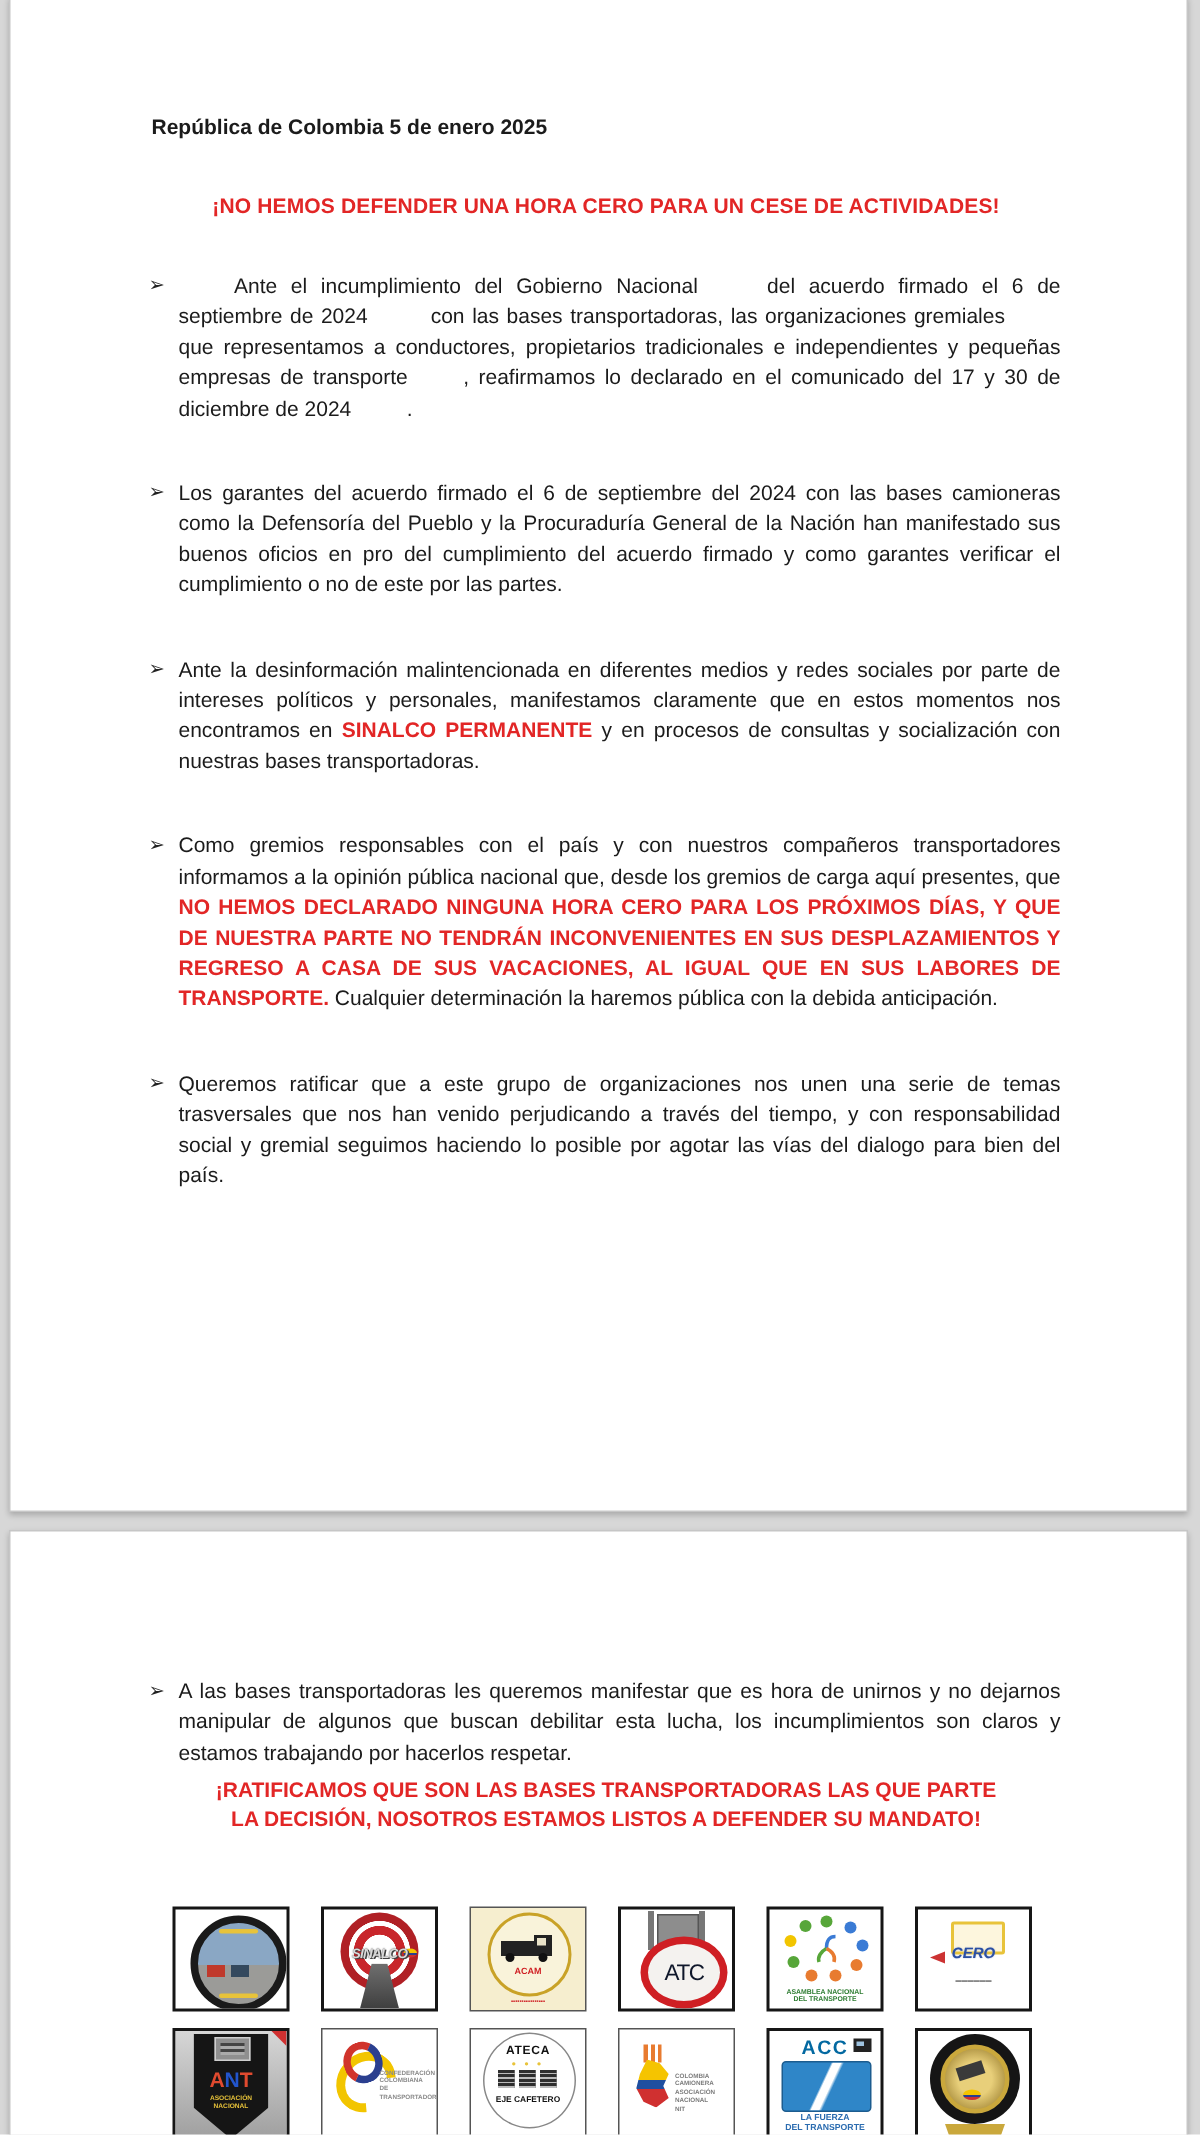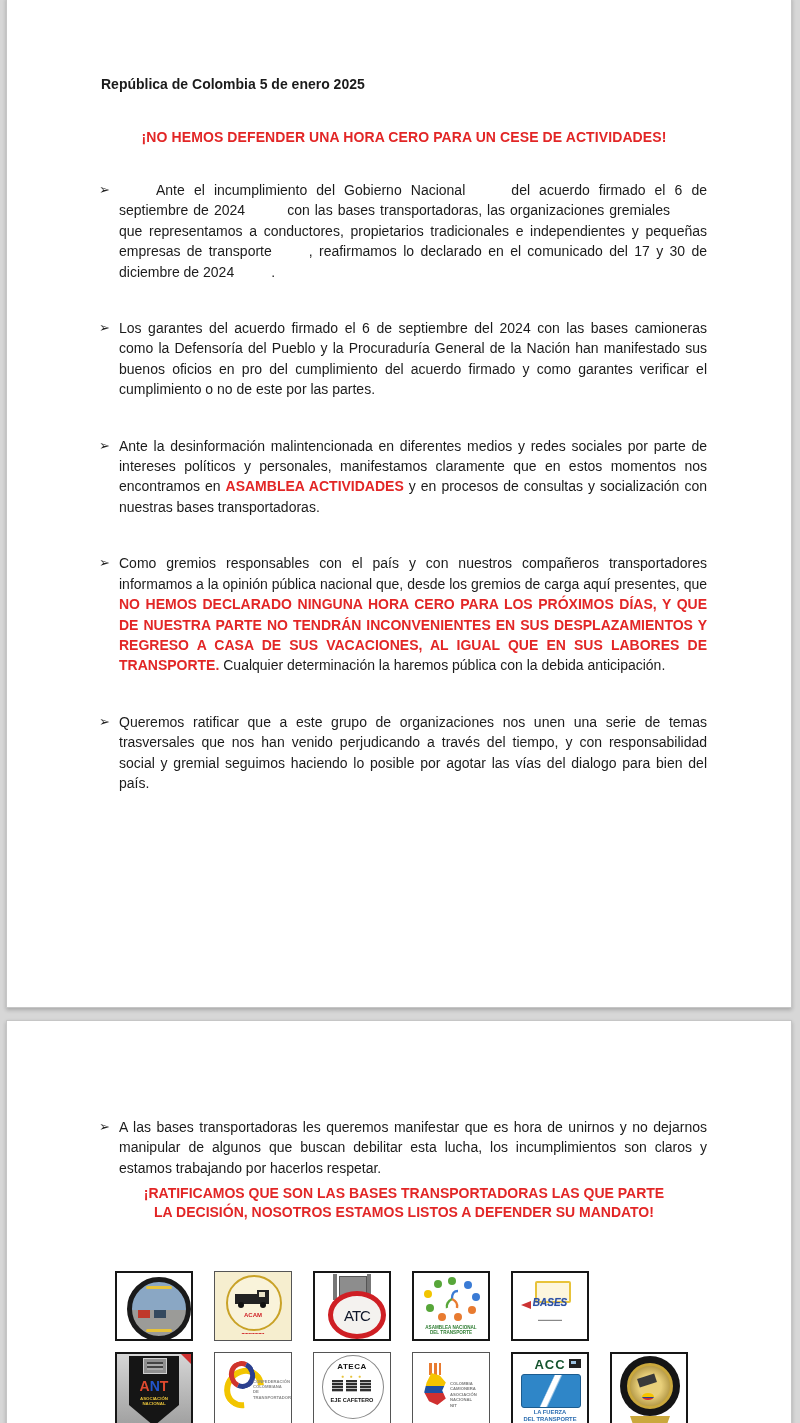--- a/index.html
+++ b/index.html
@@ -143,21 +143,21 @@
   
   .colmap{position:absolute;left:10px;top:20px;width:24px;height:32px;
     background:linear-gradient(180deg,#f5c400 0 42%,#1f4fa0 42% 62%,#d03030 62% 100%);
     clip-path:polygon(35% 0,70% 8%,95% 30%,80% 55%,95% 80%,60% 100%,25% 88%,5% 60%,15% 30%);}
   .colbars{position:absolute;left:16px;top:10px;width:12px;height:12px;
     background:repeating-linear-gradient(90deg,#e87b30 0 3px,#fff 3px 5px);}
   .col-caption{position:absolute;right:3px;top:28px;width:36px;
     font-size:4.2px;color:#7c7c7c;line-height:5.4px;font-weight:bold;}
   
   .acc-head{position:absolute;left:0;right:0;top:3px;text-align:center;
-    font-size:13px;font-weight:900;color:#14532d;letter-spacing:1px;}
+    font-size:13px;font-weight:900;color:#0369a1;letter-spacing:1px;}
   .acc-cam{position:absolute;right:6px;top:5px;width:12px;height:9px;background:#222;}
   .acc-cam::after{content:"";position:absolute;left:2px;top:2px;width:5px;height:3px;background:#9fc3e0;}
   .acc-panel{position:absolute;left:8px;top:20px;width:58px;height:32px;border-radius:3px;
     background:#2f86c8;overflow:hidden;border:1px solid #1c5c8f;}
   .acc-slash{position:absolute;inset:0;
     background:linear-gradient(115deg,transparent 44%,#fff 46% 53%,transparent 56%);}
   .acc-foot{position:absolute;left:0;right:0;top:55px;text-align:center;
     font-size:5.8px;font-weight:bold;color:#2b6cb0;line-height:7px;}
   
   .fc-circle{position:absolute;left:8px;top:2px;width:60px;height:60px;border-radius:50%;
@@ -173,21 +173,21 @@
 </style>
 </head>
 <body>
 
 <div class="page" id="page1">
   <div class="content date-line" style="position:absolute;">República de Colombia 5 de enero 2025</div>
   <div class="content headline-red" style="position:absolute;">¡NO HEMOS DEFENDER UNA HORA CERO PARA UN CESE DE ACTIVIDADES!</div>
   <ul class="content bullets" style="position:absolute;">
       <li><span class="seg-n">Ante el </span><span class="seg-b">incumplimiento del Gobierno Nacional</span><span class="seg-n"> del acuerdo firmado el </span><span class="seg-b">6 de septiembre de 2024</span><span class="seg-n"> con las bases transportadoras, las </span><span class="seg-b">organizaciones gremiales</span><span class="seg-n"> que representamos a </span><span class="seg-b">conductores, propietarios tradicionales e independientes y pequeñas empresas de transporte</span><span class="seg-n">, reafirmamos lo declarado en el comunicado del </span><span class="seg-b">17 y 30 de diciembre de 2024</span><span class="seg-n">.</span></li>
       <li><span class="seg-b">Los garantes del acuerdo firmado el 6 de septiembre del 2024 con las bases camioneras como la Defensoría del Pueblo y la Procuraduría General de la Nación han manifestado sus buenos oficios en pro del cumplimiento del acuerdo firmado y como garantes verificar el cumplimiento o no de este por las partes.</span></li>
-      <li><span class="seg-b">Ante la desinformación malintencionada en diferentes medios y redes sociales por parte de intereses políticos y personales, manifestamos claramente que en estos momentos nos encontramos en </span><span class="seg-rb">ASAMBLEA ACTIVIDADES</span><span class="seg-b"> y en procesos de consultas y socialización con nuestras bases transportadoras.</span></li>
+      <li><span class="seg-b">Ante la desinformación malintencionada en diferentes medios y redes sociales por parte de intereses políticos y personales, manifestamos claramente que en estos momentos nos encontramos en </span><span class="seg-rb">SINALCO PERMANENTE</span><span class="seg-b"> y en procesos de consultas y socialización con nuestras bases transportadoras.</span></li>
       <li><span class="seg-b">Como gremios responsables con el país y con nuestros compañeros transportadores informamos a la opinión pública nacional que, desde los gremios de carga aquí presentes, que </span><span class="seg-rb">NO HEMOS DECLARADO NINGUNA HORA CERO PARA LOS PRÓXIMOS DÍAS, Y QUE DE NUESTRA PARTE NO TENDRÁN INCONVENIENTES EN SUS DESPLAZAMIENTOS Y REGRESO A CASA DE SUS VACACIONES, AL IGUAL QUE EN SUS LABORES DE TRANSPORTE.</span><span class="seg-b"> Cualquier determinación la haremos pública con la debida anticipación.</span></li>
       <li><span class="seg-b">Queremos ratificar que a este grupo de organizaciones nos unen una serie de temas trasversales que nos han venido perjudicando a través del tiempo, y con responsabilidad social y gremial seguimos haciendo lo posible por agotar las vías del dialogo para bien del país.</span></li>
     </ul>
 </div>
 
 <div class="page" id="page2">
   <ul class="content bullets" style="position:absolute;">
       <li><span class="seg-b">A las bases transportadoras les queremos manifestar que es hora de unirnos y no dejarnos manipular de algunos que buscan debilitar esta lucha, los incumplimientos son claros y estamos trabajando por hacerlos respetar.</span></li>
     </ul>
   <div class="content headline2" style="position:absolute;">
@@ -196,20 +196,26 @@
   </div>
 
   <div class="logo-row" id="logo-row-1">
     <div class="logo-box">
       <div class="badge-ring">
         <div class="badge-arc" style="top:4px;"></div>
         <div class="badge-truck" style="left:6px;background:#c0392b;"></div>
         <div class="badge-truck" style="left:22px;background:#34495e;"></div>
         <div class="badge-arc" style="bottom:4px;"></div>
       </div>
+    </div>
+    <div class="logo-box">
+      <div class="sinalco-circle"></div>
+      <div class="sinalco-road"></div>
+      <div class="sinalco-flag"></div>
+      <div class="sinalco-text">SINALCO</div>
     </div>
     <div class="logo-box thin">
       <div class="acam-bg"></div>
       <div class="acam-circle"></div>
       <svg width="40" height="20" style="position:absolute;left:18px;top:16px;">
         <rect x="2" y="6" width="22" height="10" fill="#222"></rect>
         <rect x="24" y="2" width="12" height="14" fill="#222"></rect>
         <rect x="26" y="4" width="6" height="5" fill="#e9e2c8"></rect>
         <circle cx="8" cy="17" r="3" fill="#111"></circle>
           <circle cx="30" cy="17" r="3" fill="#111"></circle>
@@ -238,21 +244,21 @@
       <svg class="asam-center" viewBox="0 0 16 20">
         <path d="M8 10 C8 4 10 2 14 2" stroke="#3a7bd5" stroke-width="2.4" fill="none"></path>
         <path d="M8 10 C4 12 2 16 3 19" stroke="#57a639" stroke-width="2.4" fill="none"></path>
         <path d="M8 10 C12 12 14 15 13 19" stroke="#e87b30" stroke-width="2.4" fill="none"></path>
       </svg>
       <div class="asam-caption">ASAMBLEA NACIONAL<br>DEL TRANSPORTE</div>
     </div>
     <div class="logo-box">
       <div class="atoa-truck"></div>
       <div class="atoa-arrow"></div>
-      <div class="atoa-text">BASES</div>
+      <div class="atoa-text">CERO</div>
       <div class="atoa-sub">▬▬▬▬▬▬</div>
     </div>
   </div>
 
   <div class="logo-row" id="logo-row-2">
     <div class="logo-box">
       <div class="ant-bg"></div>
       <div class="ant-corner"></div>
       <div class="ant-shield">
         <div class="ant-cab">

